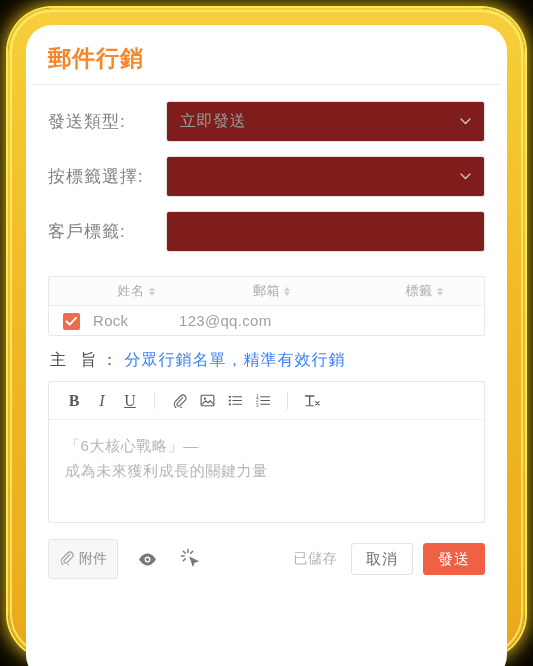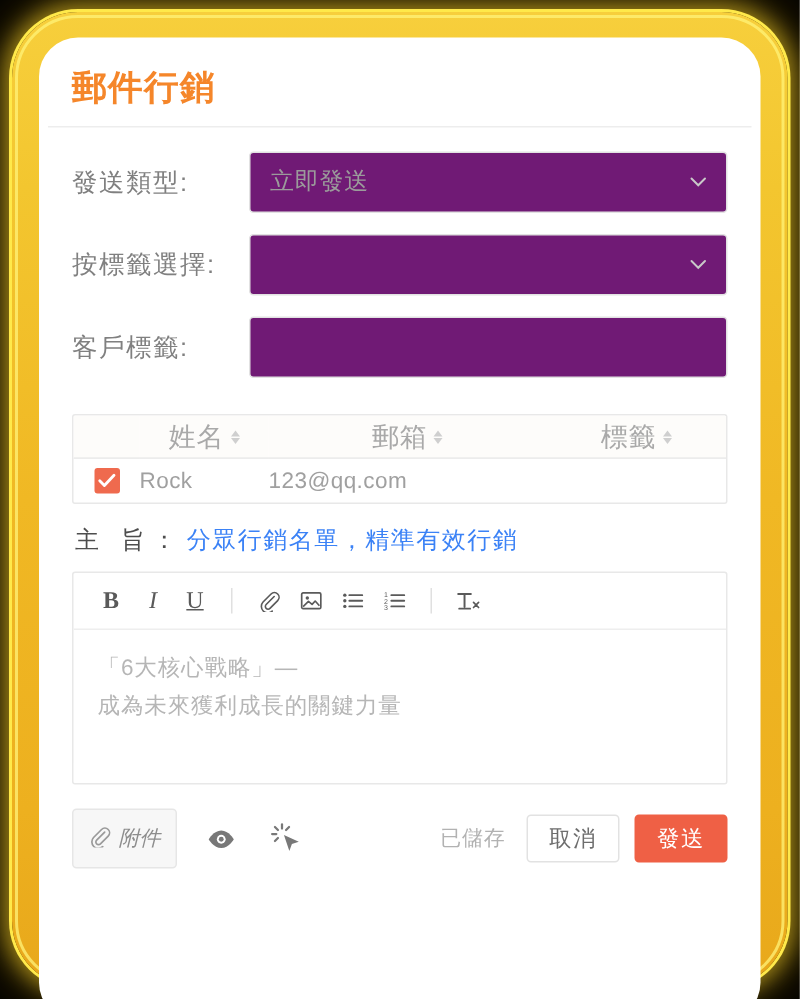--- a/index.html
+++ b/index.html
@@ -83,21 +83,21 @@
     font-size: 17px;
     color: #808080;
     letter-spacing: 1px;
   }
   .field {
     flex: 1;
     position: relative;
     height: 41px;
     border: 1px solid #e2e2e2;
     border-radius: 3px;
-    background: #701a75;
+    background: #7f1d1d;
     display: flex;
     align-items: center;
     box-sizing: border-box;
   }
   .field-value {
     padding-left: 13px;
     font-size: 16px;
     color: #9b9b9b;
     letter-spacing: 0.5px;
   }
@@ -119,21 +119,21 @@
     overflow: hidden;
   }
   table.contacts {
     width: 100%;
     border-collapse: collapse;
     table-layout: fixed;
   }
   table.contacts th {
     background: #fdfcfa;
     height: 28px;
-    font-size: 18px;
+    font-size: 13px;
     font-weight: normal;
     color: #a9a9a9;
     letter-spacing: 0.5px;
     border-bottom: 1px solid #ececec;
     padding: 0;
   }
   table.contacts td {
     height: 29px;
     font-size: 15px;
     color: #a0a0a0;
@@ -253,21 +253,20 @@
     display: inline-flex;
     align-items: center;
     gap: 5px;
     height: 30px;
     padding: 4px 10px;
     border: 1px solid #e6e6e6;
     border-radius: 3px;
     background: #f7f7f7;
     color: #8d8d8d;
     font-size: 14px;
-    font-style: italic;
   }
   .icon-btn {
     width: 30px;
     height: 30px;
     margin-left: 14px;
     display: flex;
     align-items: center;
     justify-content: center;
     color: #767676;
   }

